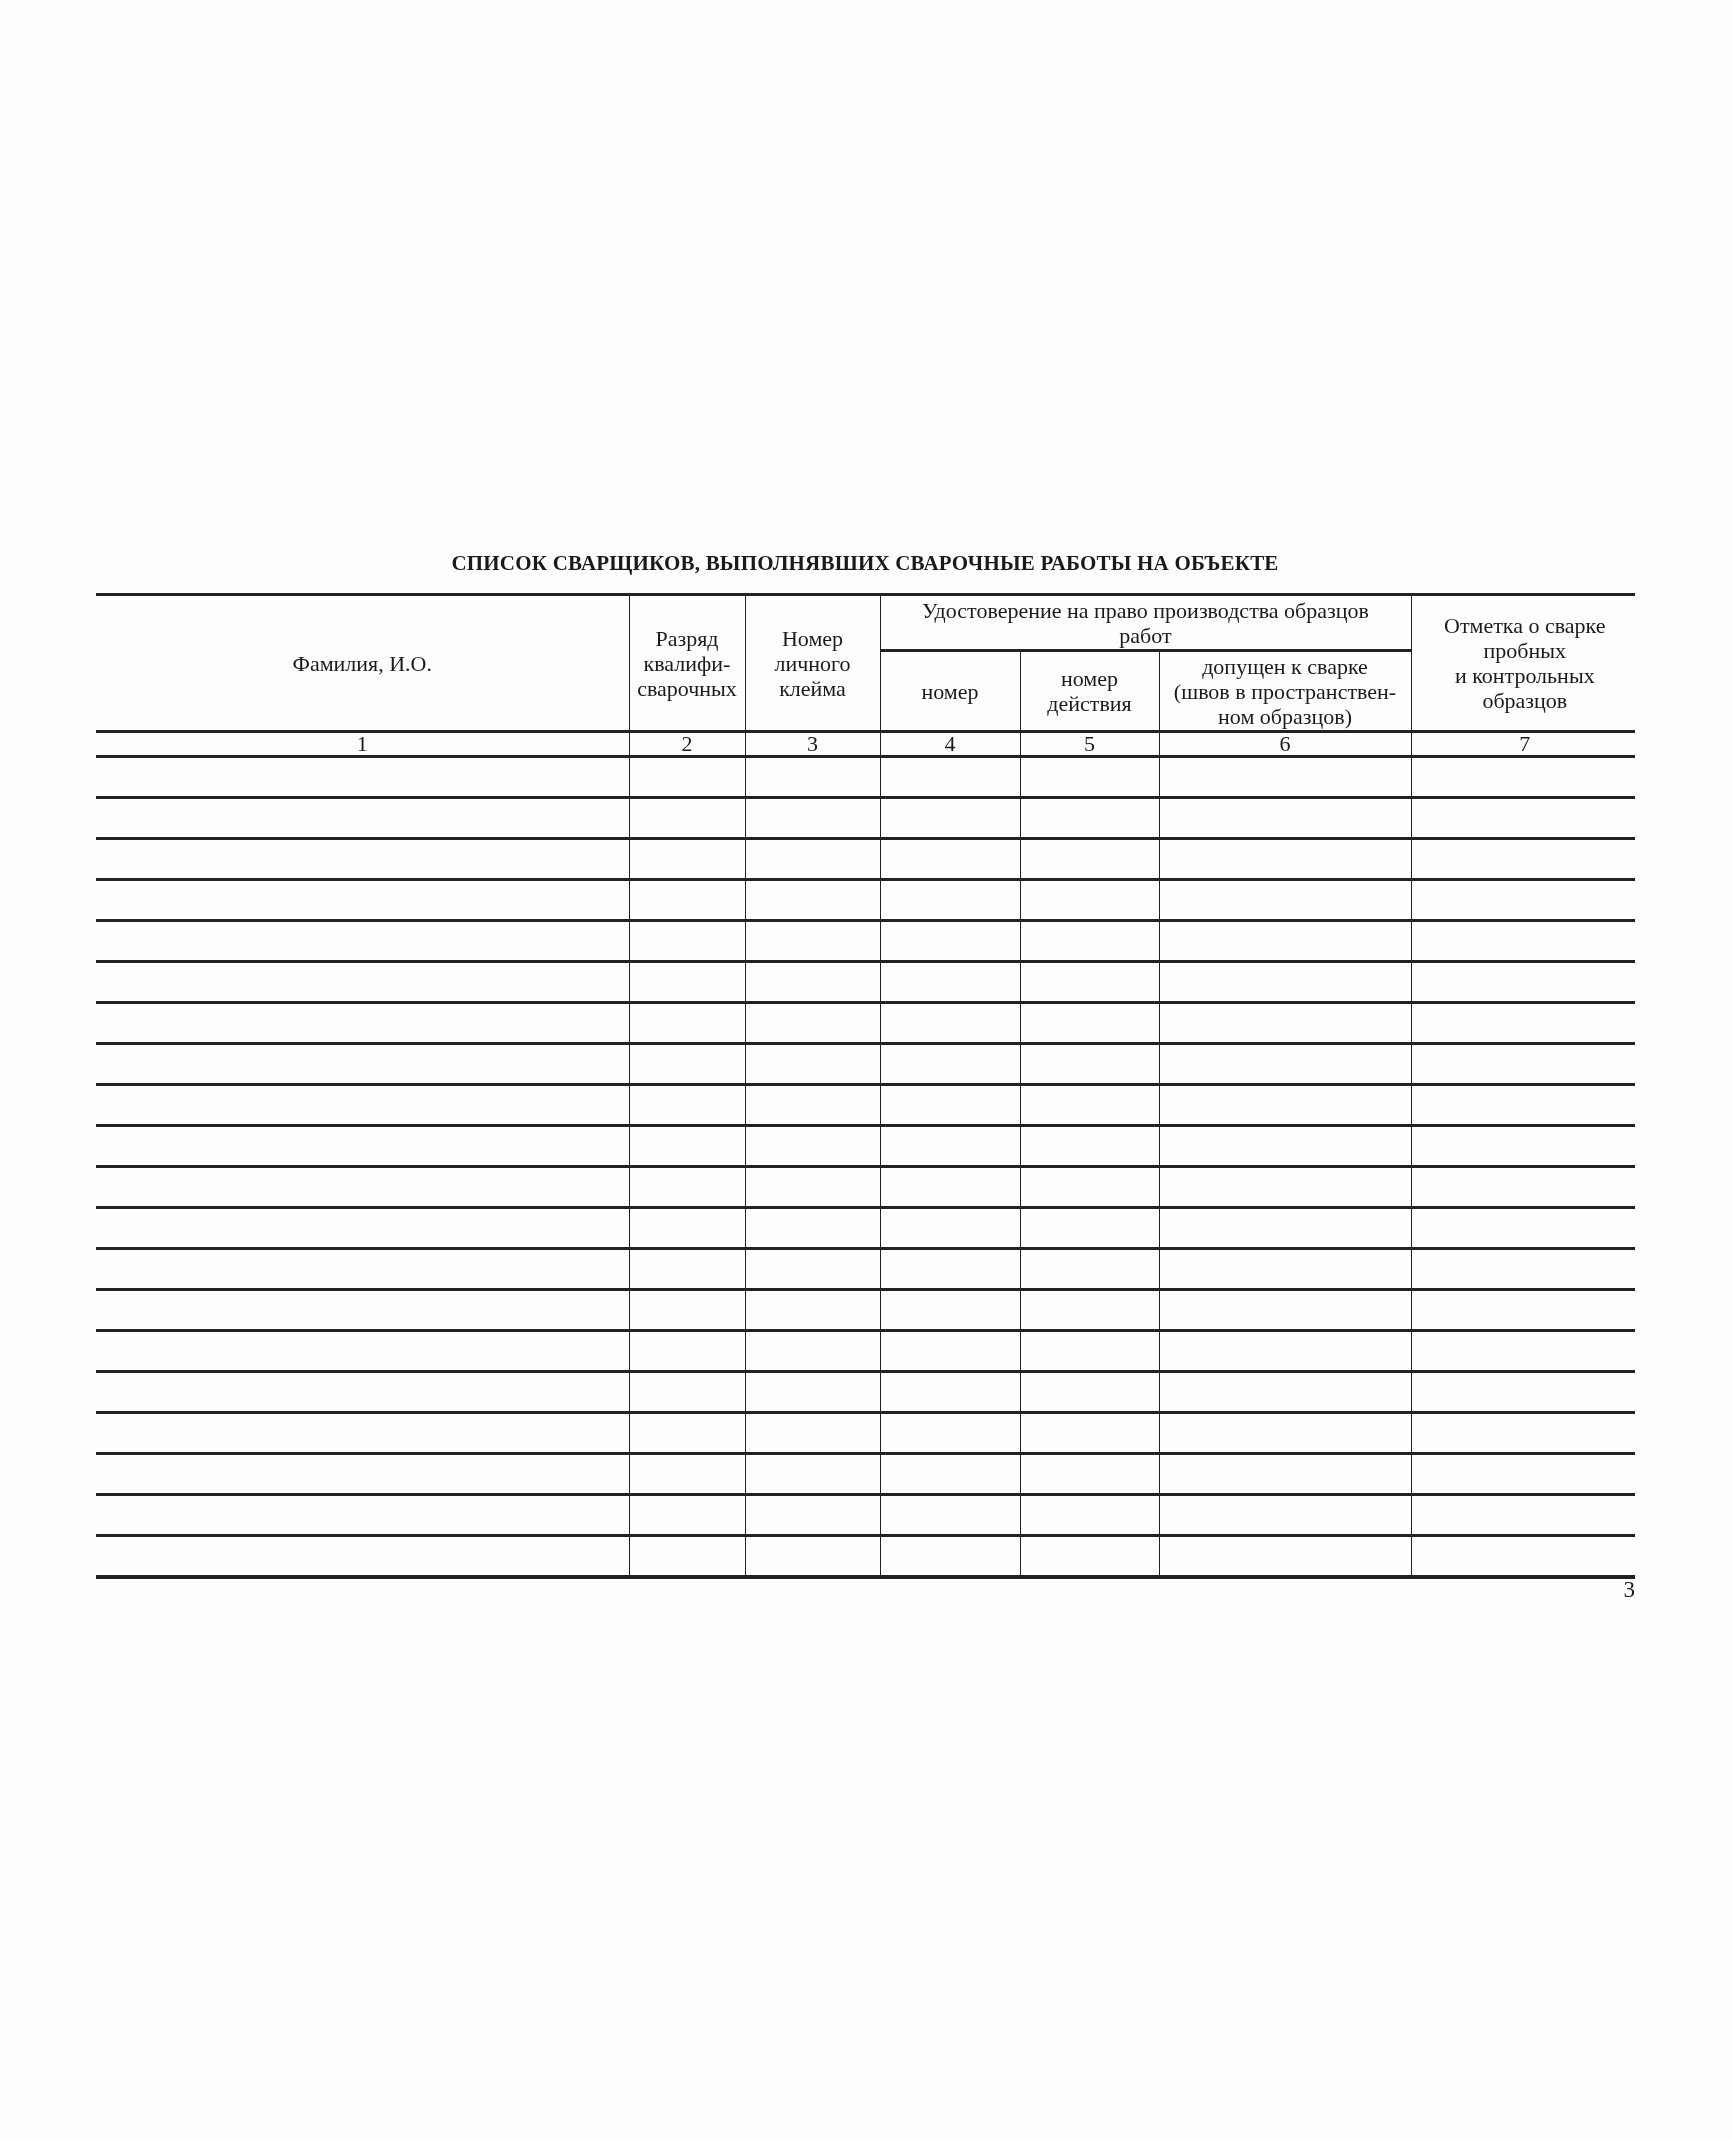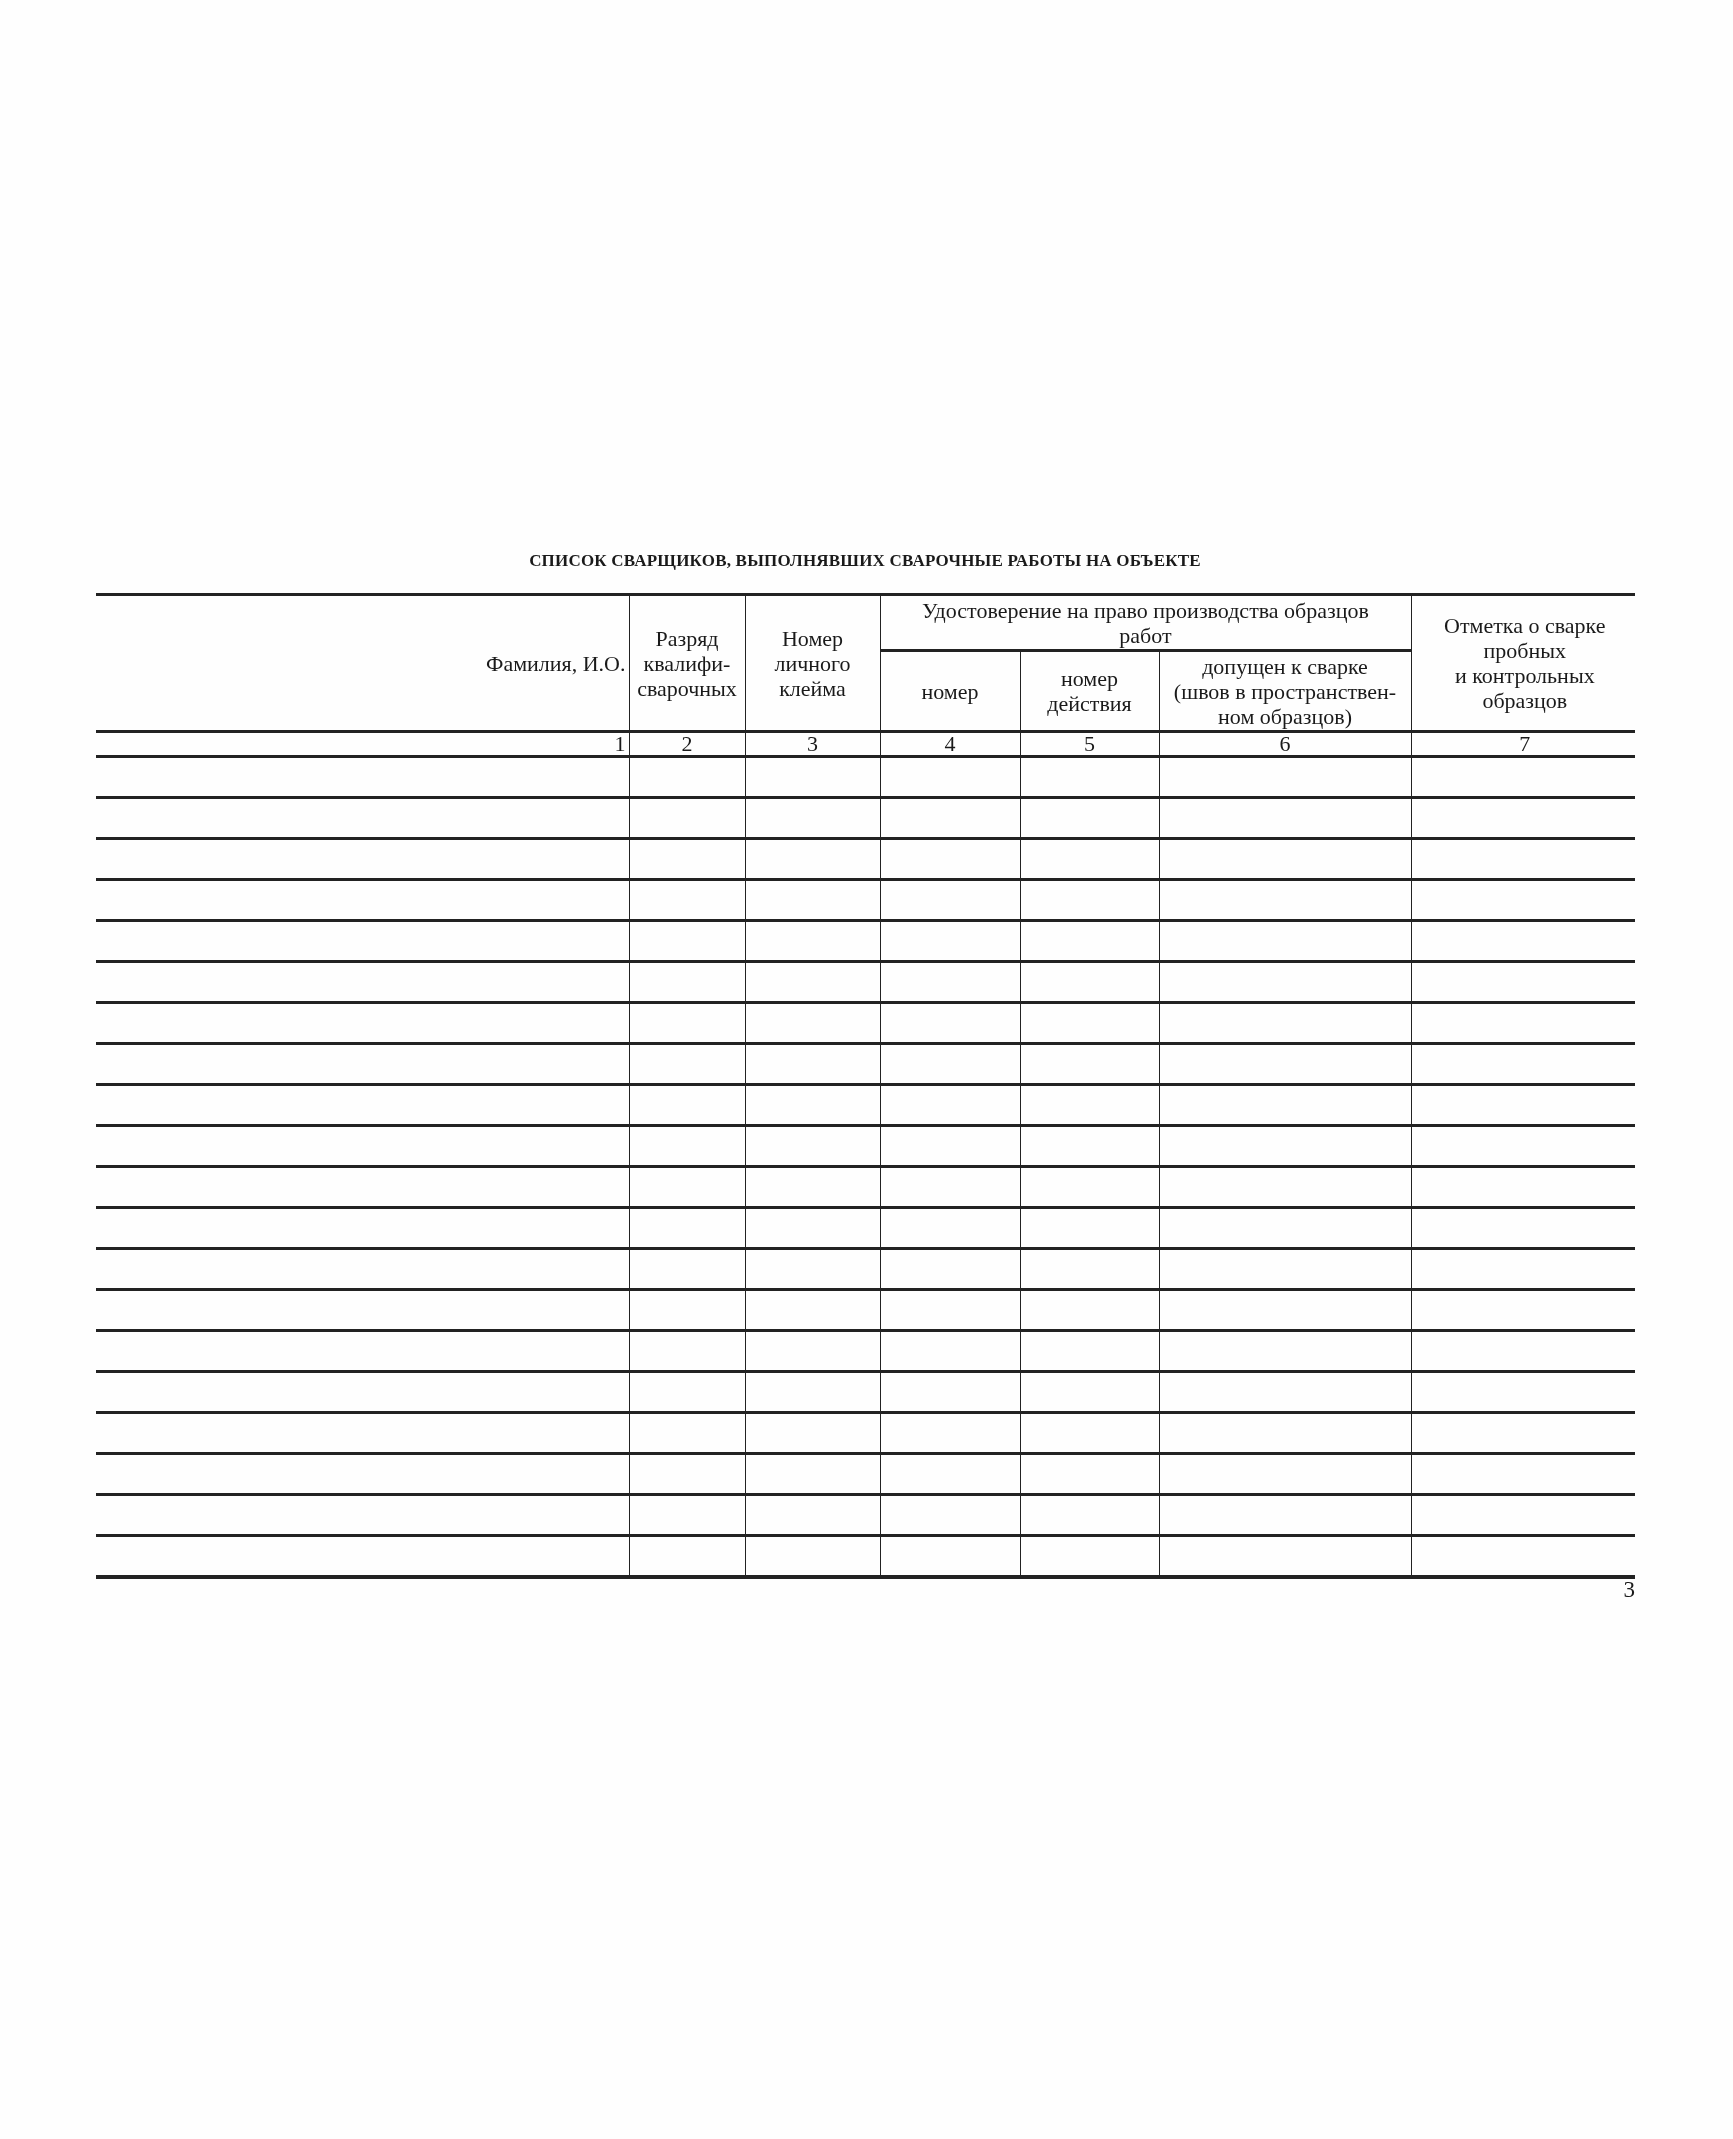--- a/index.html
+++ b/index.html
@@ -14,21 +14,21 @@
     color: #1a1a1a;
     overflow: hidden;
   }
 
   .doc-title {
     position: absolute;
     left: 96px;
     top: 551px;
     width: 1538px;
     text-align: center;
-    font-size: 17px;
+    font-size: 21px;
     font-weight: 700;
     white-space: nowrap;
     letter-spacing: 0.2px;
   }
 
   table.form {
     position: absolute;
     left: 96px;
     top: 593px;
     width: 1538px;
@@ -43,21 +43,21 @@
     text-align: center;
     vertical-align: middle;
     font-size: 22px;
     line-height: 25px;
     white-space: pre-line;
     padding: 1.5px 3px;
     overflow: hidden;
   }
 
   
-  table.form td.no-left  { border-left: none; text-align: right; }
+  table.form td.no-left  { border-left: none; }
   table.form td.no-right { border-right: none; padding-left: 6px; }
 
   tr.group-row    { height: 49px; }
   tr.subhead-row  { height: 73px; }
   tr.numbers-row  { height: 24.5px; }
   tr.numbers-row td { line-height: 22px; padding: 0 3px; }
   tr.body-row     { height: 41px; }
   tr.body-row td  { padding: 0; }
   tr.last-row td  { border-bottom-width: 4.4px; }
 

